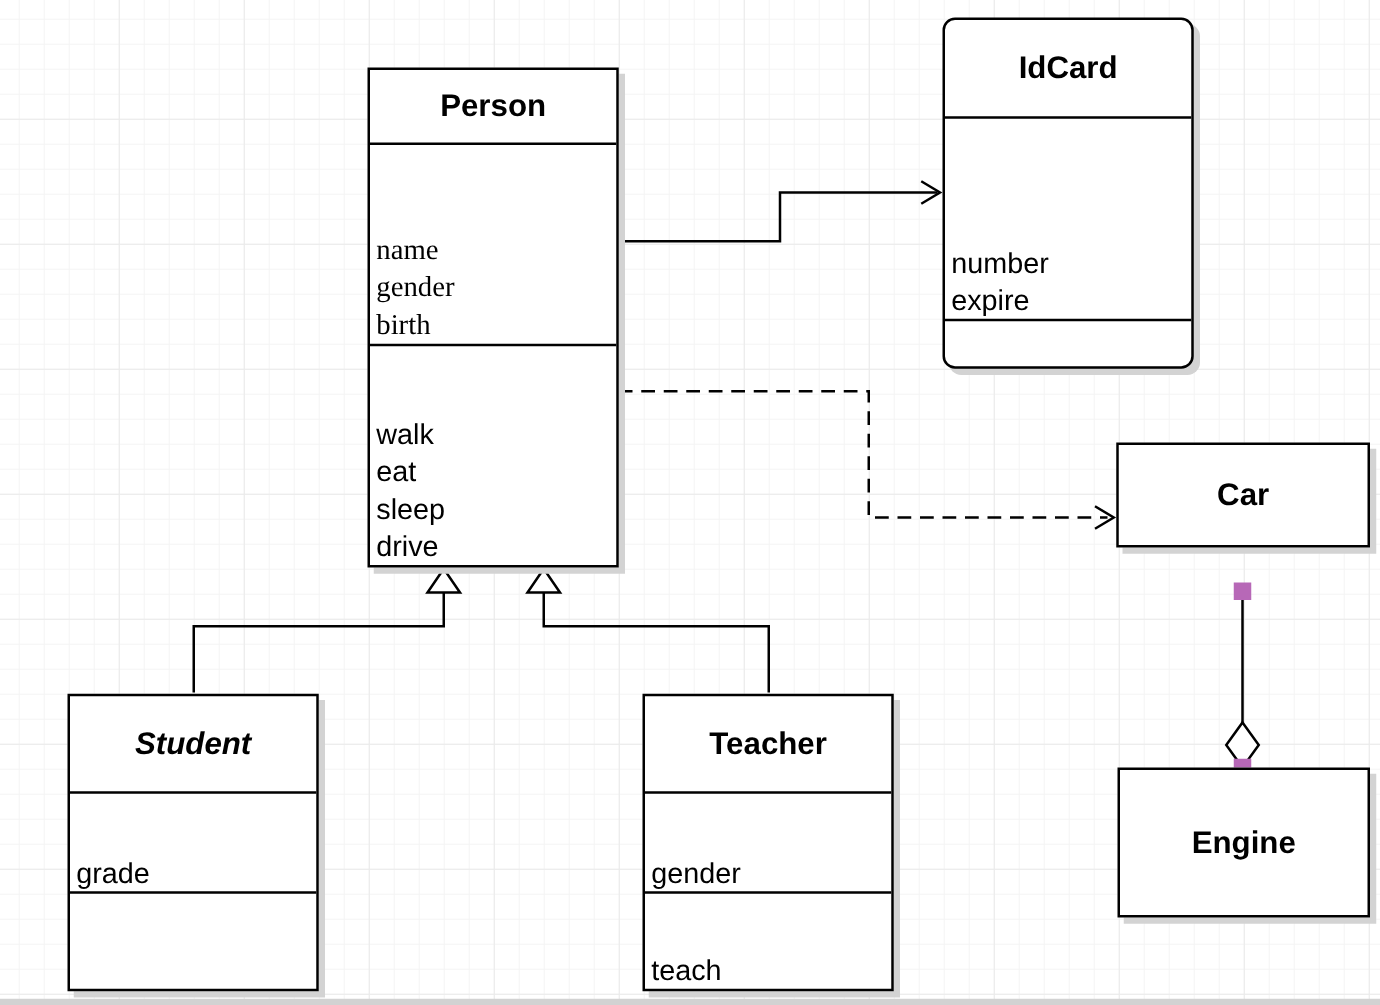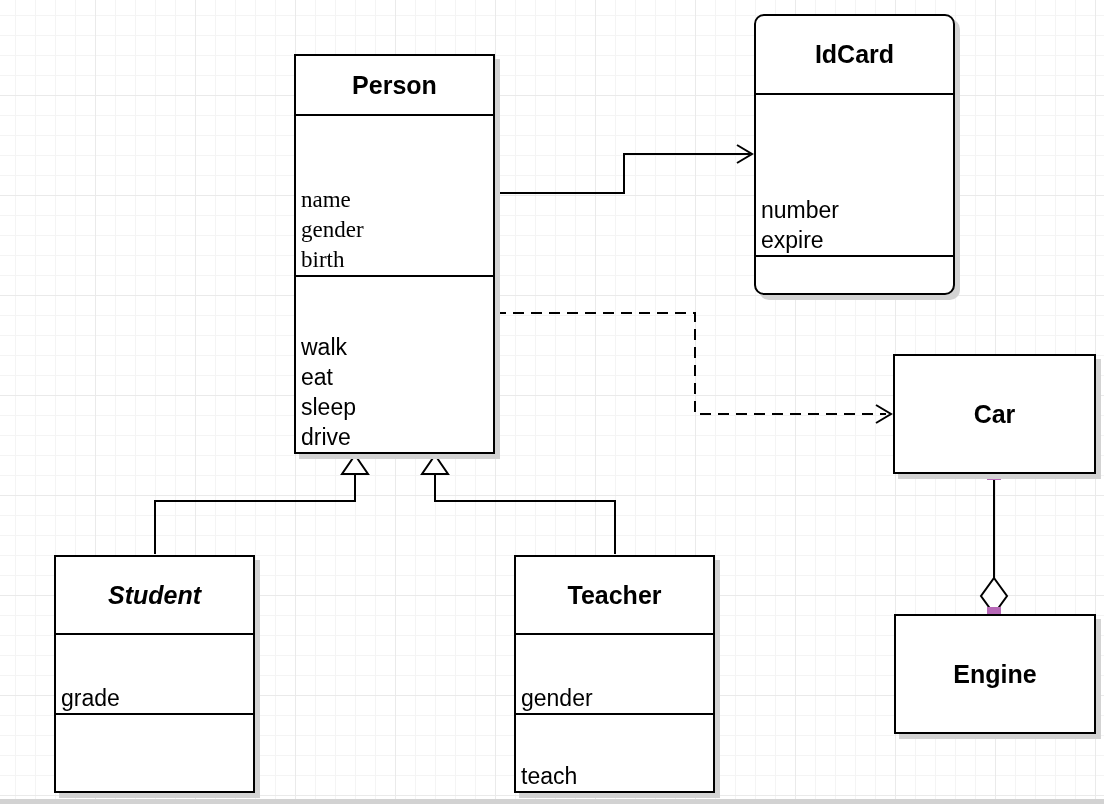--- a/index.html
+++ b/index.html
@@ -56,21 +56,21 @@
   #box-person  { left: 294px; top: 54px;  width: 201px; height: 400px; }
   #box-person .uml-title    { height: 60px; }
   #box-person .attrs        { height: 161px; font-family: Liberation Serif, serif; }
   #box-person .methods      { flex: 1 1 auto; }
 
   #box-idcard  { left: 754px; top: 14px;  width: 201px; height: 281px; border-radius: 10px; }
   #box-idcard .uml-title    { height: 79px; }
   #box-idcard .attrs        { height: 162px; }
   #box-idcard .methods      { flex: 1 1 auto; }
 
-  #box-car     { left: 893px; top: 354px; width: 203px; height: 120px; }
+  #box-car     { left: 893px; top: 354px; width: 203px; height: 84px; }
   #box-engine  { left: 894px; top: 614px; width: 202px; height: 120px; }
 
   #box-student { left: 54px;  top: 555px; width: 201px; height: 238px; }
   #box-student .uml-title   { height: 78px; font-style: italic; }
   #box-student .attrs       { height: 80px; }
   #box-student .methods     { flex: 1 1 auto; }
 
   #box-teacher { left: 514px; top: 555px; width: 201px; height: 238px; }
   #box-teacher .uml-title   { height: 78px; }
   #box-teacher .attrs       { height: 80px; }

